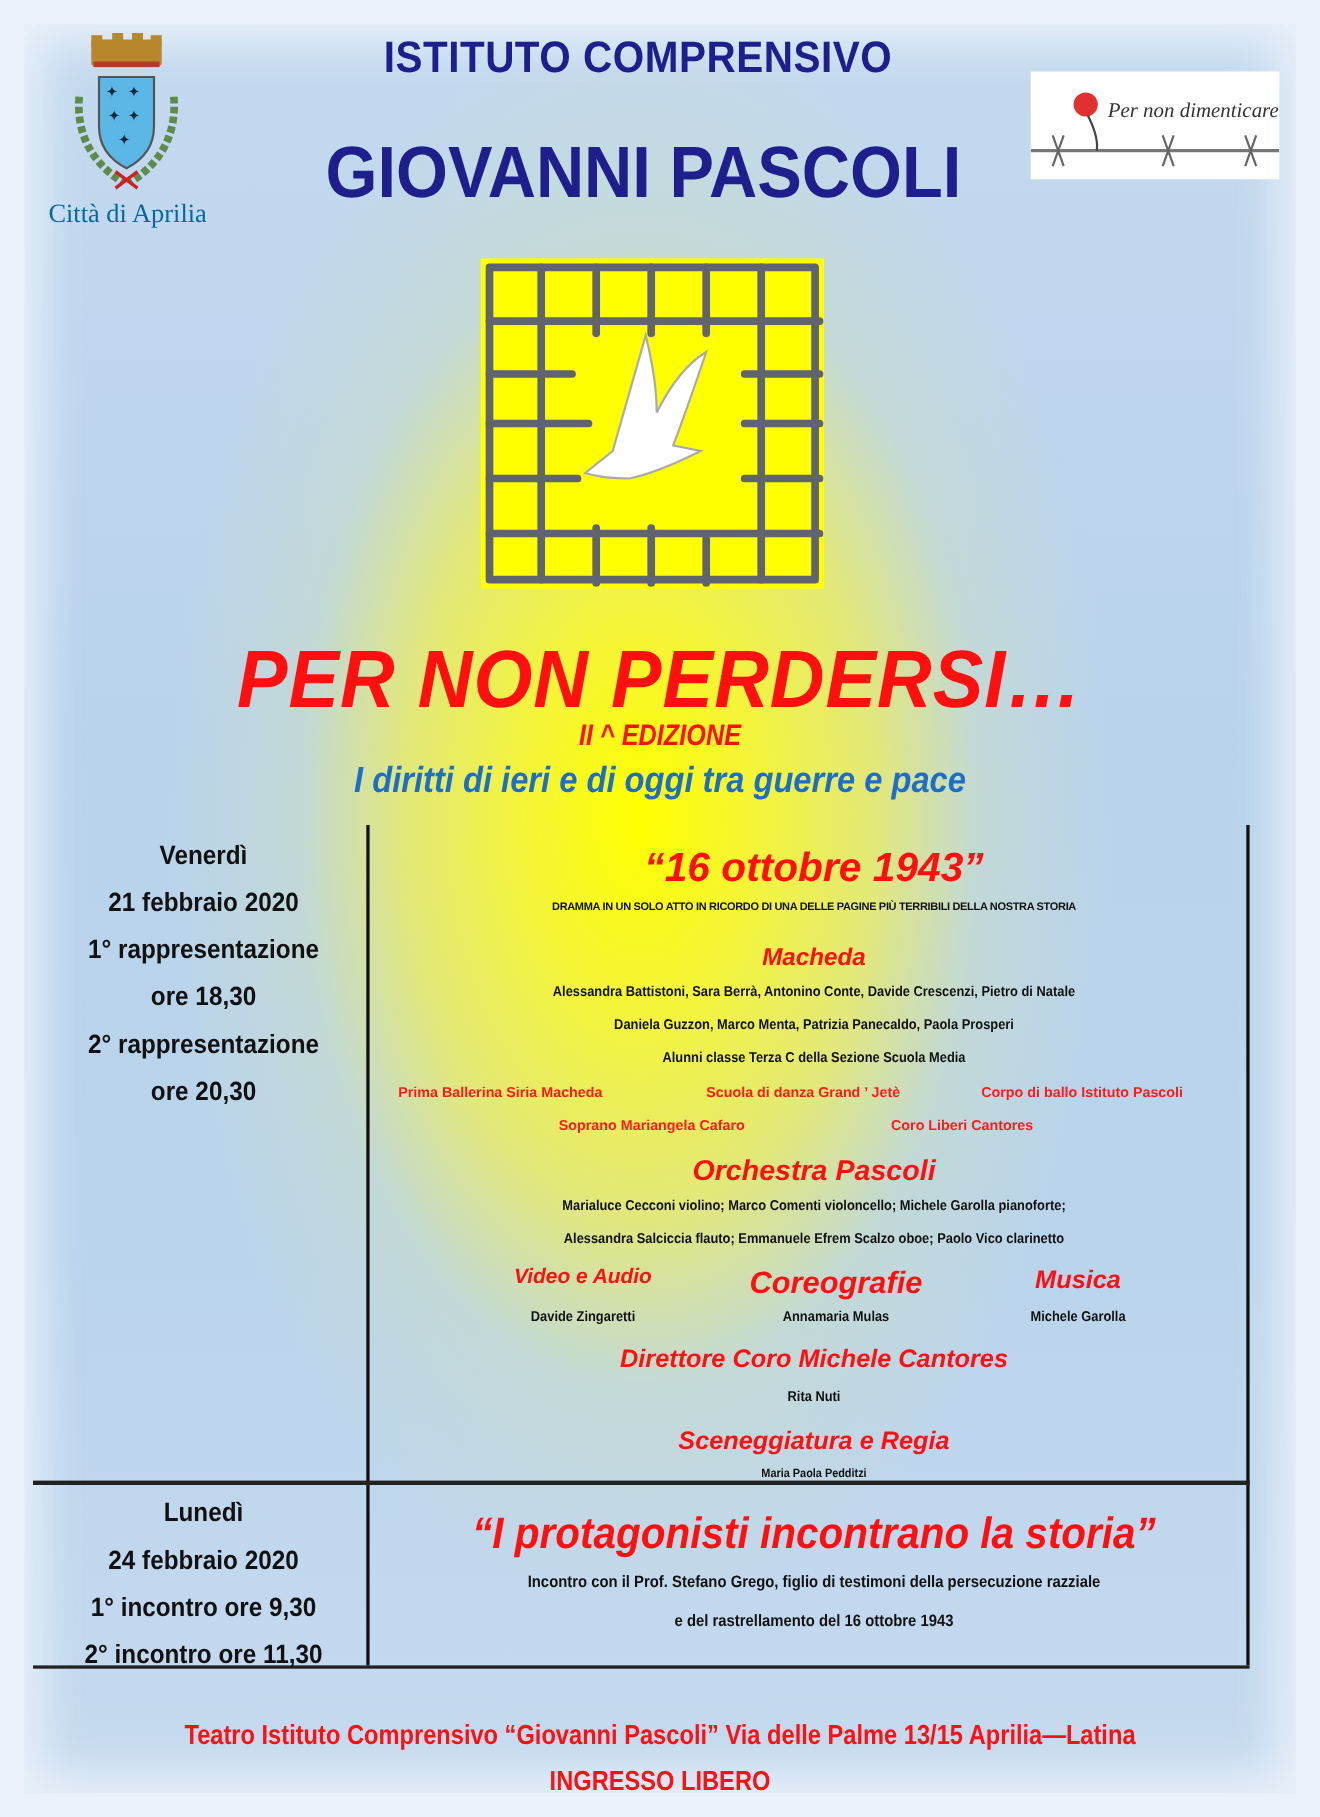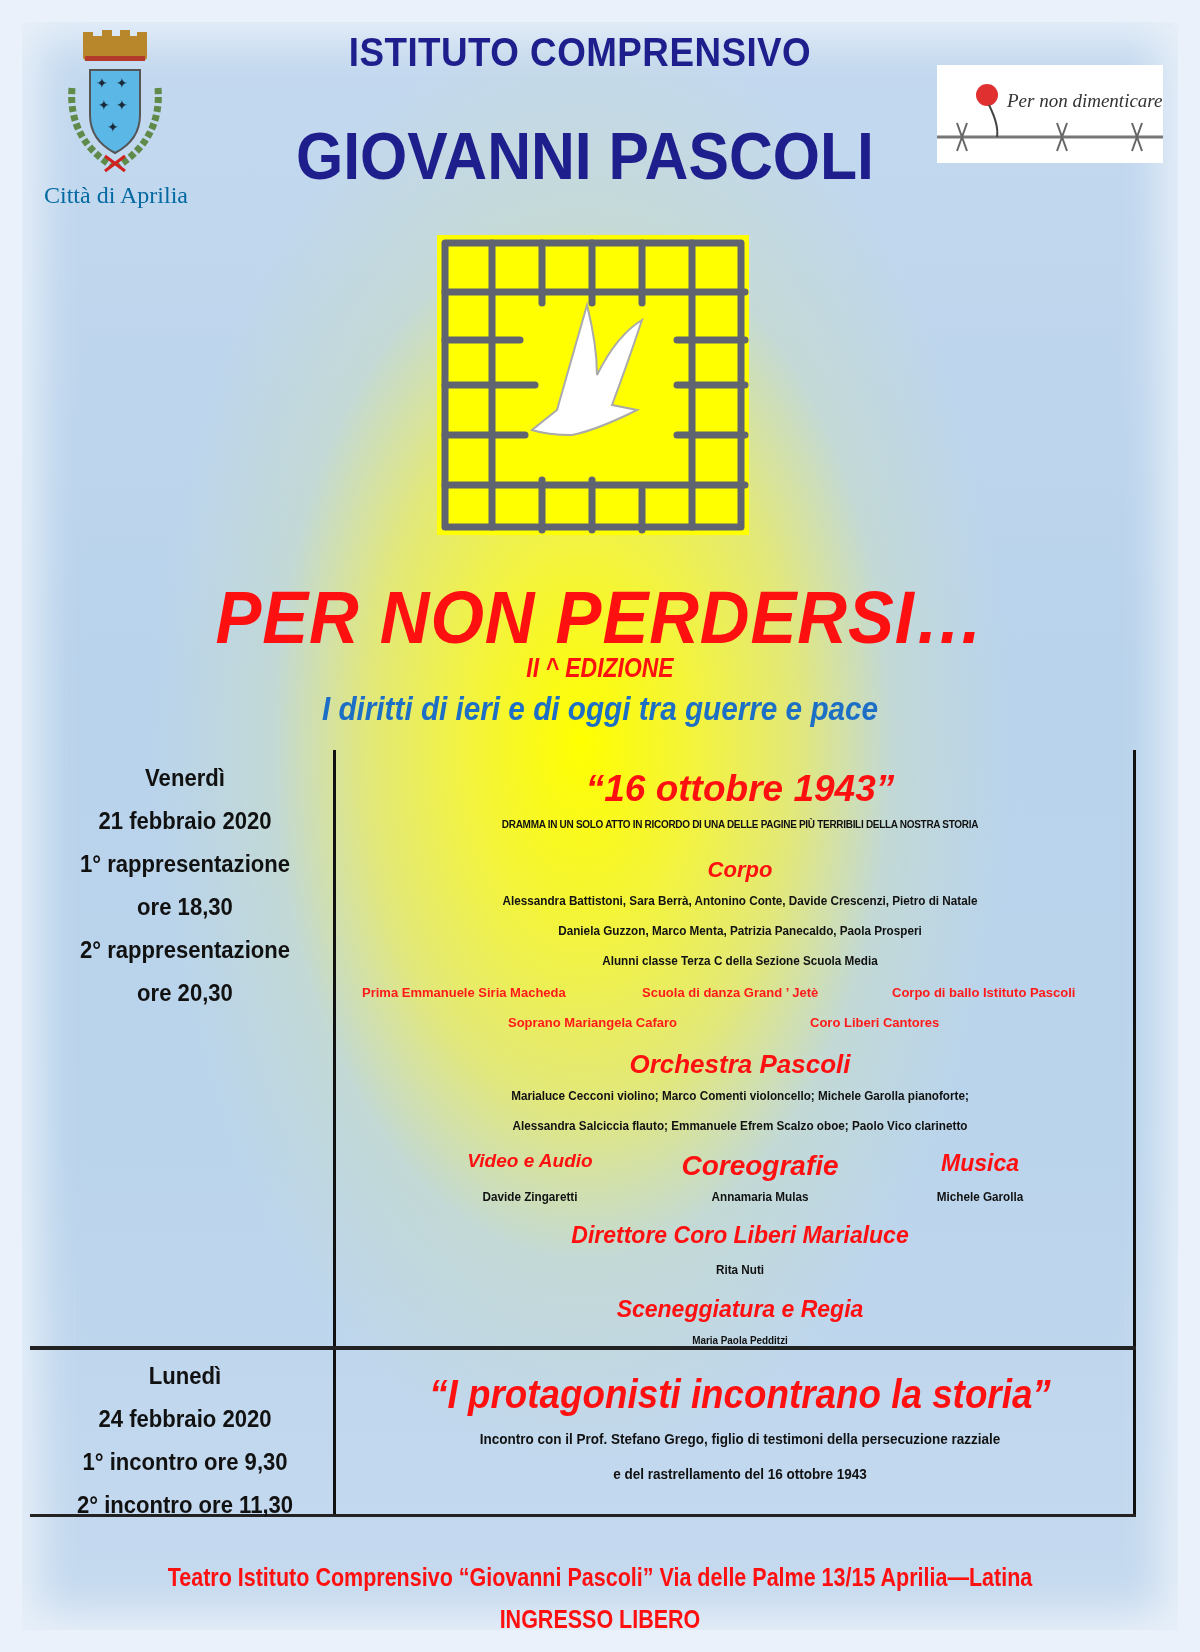--- a/index.html
+++ b/index.html
@@ -137,43 +137,43 @@
   <div>21 febbraio 2020</div>
   <div>1° rappresentazione</div>
   <div>ore 18,30</div>
   <div>2° rappresentazione</div>
   <div>ore 20,30</div>
 </div>
 
 <div class="abs rc red-h" style="top:768px; font-size:37px;">“16 ottobre 1943”</div>
 <div class="abs rc tiny-b" style="top:819px;">DRAMMA IN UN SOLO ATTO IN RICORDO DI UNA DELLE PAGINE PIÙ TERRIBILI DELLA NOSTRA STORIA</div>
 
-<div class="abs rc red-h" style="top:857px; font-size:22px;">Corpo</div>
+<div class="abs rc red-h" style="top:857px; font-size:22px;">Macheda</div>
 <div class="abs rc small-b" style="top:893px;">Alessandra Battistoni,  Sara Berrà, Antonino Conte, Davide Crescenzi, Pietro di Natale</div>
 <div class="abs rc small-b" style="top:923px;">Daniela Guzzon, Marco Menta,  Patrizia Panecaldo, Paola Prosperi</div>
 <div class="abs rc small-b" style="top:953px;">Alunni classe Terza C della Sezione  Scuola Media</div>
 
-<div class="abs small-r" style="left:362px; top:985px;">Prima Emmanuele Siria Macheda</div>
+<div class="abs small-r" style="left:362px; top:985px;">Prima Ballerina Siria Macheda</div>
 <div class="abs small-r" style="left:642px; top:985px;">Scuola di danza Grand ’ Jetè</div>
 <div class="abs small-r" style="left:892px; top:985px;">Corpo di ballo Istituto Pascoli</div>
 <div class="abs small-r" style="left:508px; top:1015px;">Soprano Mariangela Cafaro</div>
 <div class="abs small-r" style="left:810px; top:1015px;">Coro Liberi Cantores</div>
 
 <div class="abs rc red-h" style="top:1049px; font-size:26px;">Orchestra Pascoli</div>
 <div class="abs rc small-b" style="top:1088px;">Marialuce Cecconi violino; Marco Comenti violoncello; Michele Garolla pianoforte;</div>
 <div class="abs rc small-b" style="top:1118px;">Alessandra Salciccia flauto; Emmanuele Efrem Scalzo oboe; Paolo Vico clarinetto</div>
 
 <div class="abs red-h center" style="left:420px; width:220px; top:1150px; font-size:19px;">Video e Audio</div>
 <div class="abs small-b center" style="left:420px; width:220px; top:1189px;">Davide Zingaretti</div>
 <div class="abs red-h center" style="left:660px; width:200px; top:1150px; font-size:28px;">Coreografie</div>
 <div class="abs small-b center" style="left:660px; width:200px; top:1189px;">Annamaria Mulas</div>
 <div class="abs red-h center" style="left:880px; width:200px; top:1150px; font-size:23px;">Musica</div>
 <div class="abs small-b center" style="left:880px; width:200px; top:1189px;">Michele Garolla</div>
 
-<div class="abs rc red-h" style="top:1222px; font-size:23px;">Direttore  Coro Liberi Marialuce</div>
+<div class="abs rc red-h" style="top:1222px; font-size:23px;">Direttore  Coro Michele Cantores</div>
 <div class="abs rc small-b" style="top:1262px;">Rita Nuti</div>
 <div class="abs rc red-h" style="top:1296px; font-size:23px;">Sceneggiatura e Regia</div>
 <div class="abs rc small-b" style="top:1334px; font-size:11px;">Maria Paola Pedditzi</div>
 
 <div class="abs left-col" style="top:1354px;">
   <div>Lunedì</div>
   <div>24 febbraio 2020</div>
   <div>1° incontro ore 9,30</div>
   <div>2° incontro ore 11,30</div>
 </div>

